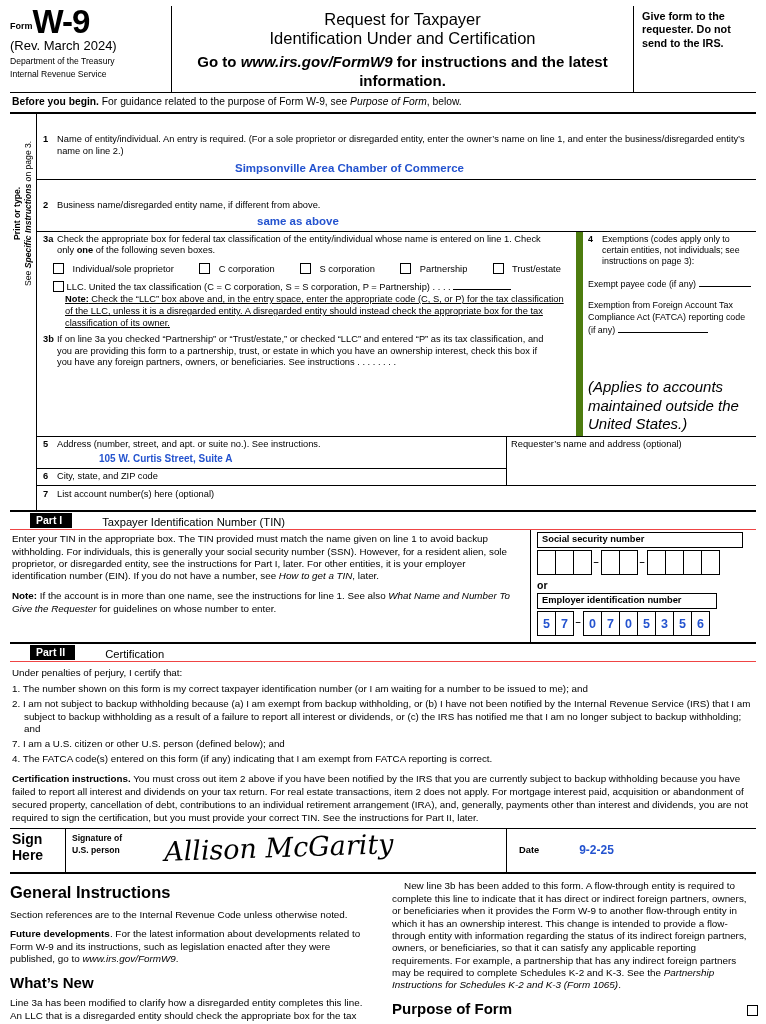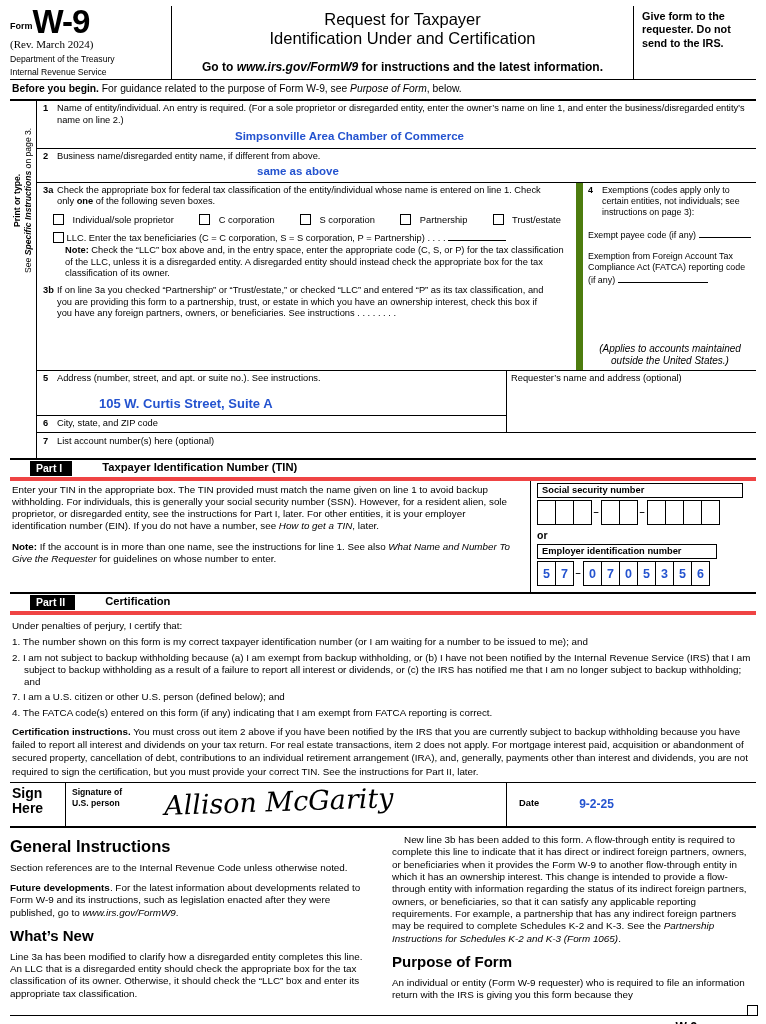--- a/index.html
+++ b/index.html
@@ -12,74 +12,74 @@
   b, .b { font-weight:bold; }
   i, .i { font-style:italic; }
   .blue { color:#2453cf; font-weight:bold; }
 
   
   .header { display:flex; border-bottom:1px solid #000; }
   .h-left { width:162px; padding:2px 4px 2px 0; border-right:1px solid #000; }
   .h-form-row { display:flex; align-items:flex-end; }
   .h-form-word { font-size:9px; font-weight:bold; padding-bottom:4px; }
   .h-w9 { font-size:33px; font-weight:bold; letter-spacing:-1px; line-height:0.85; }
-  .h-rev { font-size:11px; margin-top:2px;font-family:Liberation Serif, serif; }
+  .h-rev { font-size:13px; margin-top:2px; }
   .h-dept { font-size:8.6px; margin-top:2px; }
   .h-center { flex:1; text-align:center; padding:4px 8px 2px 8px; border-right:1px solid #000; }
   .h-title { font-size:16.5px; font-weight:normal; line-height:1.15; }
-  .h-goto { font-size:12px; font-weight:bold; margin-top:12px; }
+  .h-goto { font-size:15px; font-weight:bold; margin-top:5px; }
   .h-right { width:122px; padding:4px 2px 2px 8px; font-size:10.8px; font-weight:bold; line-height:1.25; }
 
   .before-row { padding:3px 0 3px 2px; border-bottom:2.5px solid #000; font-size:10.3px; }
 
   
   .main { display:flex; }
   .side { width:26px; position:relative; }
   .vert {
     position:absolute; left:13px; top:172px; transform:rotate(-90deg) translateY(-50%);
     transform-origin:left top; white-space:nowrap; text-align:center; font-size:8.6px; line-height:1.3;
   }
   .formtable { flex:1; border-left:1px solid #000; }
-  .row { border-bottom:1px solid #000; padding:2px 4px 2px 6px; position:relative; }
+  .row { border-bottom:1px solid #000; padding:20px 4px 2px 6px; position:relative; }
   .num { font-weight:bold; display:inline-block; min-width:14px; vertical-align:top; }
   .lbl { display:inline-block; width:calc(100% - 20px); vertical-align:top; }
   .val-indent1 { margin-left:192px; font-size:11.5px; margin-top:3px; margin-bottom:2px; }
   .val-indent2 { margin-left:214px; font-size:11.5px; margin-top:2px; margin-bottom:1px; }
-  .val-indent5 { margin-left:56px; font-size:13px; margin-top:12px; margin-bottom:1px; }
+  .val-indent5 { margin-left:56px; font-size:10px; margin-top:2px; margin-bottom:1px; }
 
   .split { display:flex; border-bottom:1px solid #000; }
   .split-left { flex:1; }
   .col4 { width:180px; border-left:7px solid #4d7c0f; padding:2px 4px 2px 5px; font-size:8.9px; }
   .cb { display:inline-block; width:11px; height:11px; border:1px solid #000; vertical-align:-2px; background:#fff; }
   .cb-checked { border-color:#2453cf; color:#2453cf; font-weight:bold; font-size:9.5px; line-height:10px; text-align:center; }
   .cbrow { display:flex; justify-content:space-between; width:96%; margin:6px 0 4px 10px; }
   .cbrow span.cb { margin-right:6px; }
   .cb-item { white-space:nowrap; }
   .fill-line { display:inline-block; border-bottom:1px solid #000; height:10px; vertical-align:baseline; }
   .p3a { padding:2px 4px 0 6px; }
   .llc-row { margin:4px 0 1px 0; }
-  .note-3a { margin:1px 0 2px 22px; }
+  .note-3a { margin:1px 0 2px 22px;text-decoration:underline; }
   .other-row { margin:2px 0 3px 0; border-bottom:1px solid #000; padding-bottom:4px; margin-right:-4px; }
   .other-val { font-size:11.5px; margin-left:28px; }
   .p3b { padding:3px 4px 4px 6px; }
-  .applies { font-style:italic; text-align:center; margin-top:56px; font-size:10px; }
+  .applies { font-style:italic; margin-top:42px; font-size:15px; }
   .exempt-line { margin-top:10px; }
   .fatca-line { margin-top:10px; }
 
   .split56 { display:flex; border-bottom:1px solid #000; }
   .col56 { flex:1; }
   .colreq { width:250px; border-left:1px solid #000; padding:2px 4px; }
   .row5 { border-bottom:1px solid #000; padding:2px 4px 2px 6px; }
   .row6 { padding:2px 4px 2px 6px; }
   .row7 { padding:3px 4px 10px 6px; }
 
   
-  .part-bar { display:flex; align-items:flex-start; border-top:2.5px solid #000; border-bottom:4px solid #ef4444;padding-left:20px; }
+  .part-bar { display:flex; align-items:flex-end; border-top:2.5px solid #000; border-bottom:1px solid #ef4444;padding-left:20px; }
   .part-box { background:#000; color:#fff; font-weight:bold; font-size:10.5px; padding:1px 10px 1px 6px; margin:1px 2px 1px 0; }
-  .part-title { font-weight:bold; font-size:11.2px; margin-left:28px; }
+  .part-title { font-weight:normal; font-size:11.2px; margin-left:28px; }
 
   
   .p1-body { display:flex; }
   .p1-text { flex:1; padding:3px 8px 4px 2px; font-size:9.8px; }
   .p1-text p { margin-bottom:8px; }
   .tin-col { width:226px; border-left:1px solid #000; padding:2px 0 2px 6px; }
   .tin-label-box { border:1px solid #000; font-weight:bold; font-size:9.3px; padding:1px 4px; width:206px; }
   .digit-row { display:flex; align-items:center; margin:2px 0 4px 0; }
   .dcell { width:19px; height:25px; border:1px solid #000; margin-right:-1px; text-align:center; font-size:12.5px; line-height:25px; }
   .dgap { width:10px; text-align:center; font-weight:bold; }
@@ -175,21 +175,21 @@
             <div class="cbrow">
               <span class="cb-item"><span class="cb"></span> <span>Individual/sole proprietor</span></span>
               <span class="cb-item"><span class="cb"></span> <span>C corporation</span></span>
               <span class="cb-item"><span class="cb"></span> <span>S corporation</span></span>
               <span class="cb-item"><span class="cb"></span> <span>Partnership</span></span>
               <span class="cb-item"><span class="cb"></span> <span>Trust/estate</span></span>
             </div>
 
             <div class="llc-row" style="margin-left:10px;">
               <span class="cb"></span>
-              <span>LLC. Enter the tax beneficiaries (C = C corporation, S = S corporation, P = Partnership)</span>
+              <span>LLC. United the tax classification (C = C corporation, S = S corporation, P = Partnership)</span>
               <span>.      .      .      .</span>
               <span class="fill-line" style="width:58px;"></span>
             </div>
             <div class="note-3a">
               <b>Note:</b><span> Check the “LLC” box above and, in the entry space, enter the appropriate code (C, S, or P) for the tax classification of the LLC, unless it is a disregarded entity. A disregarded entity should instead check the appropriate box for the tax classification of its owner.</span>
             </div>
           </div>
 
           <div class="p3b">
             <span class="num">3b</span><span class="lbl" style="width:calc(100% - 40px)"><span>If on line 3a you checked “Partnership” or “Trust/estate,” or checked “LLC” and entered “P” as its tax classification, and you are providing this form to a partnership, trust, or estate in which you have an ownership interest, check this box if you have any foreign partners, owners, or beneficiaries. See instructions</span>

